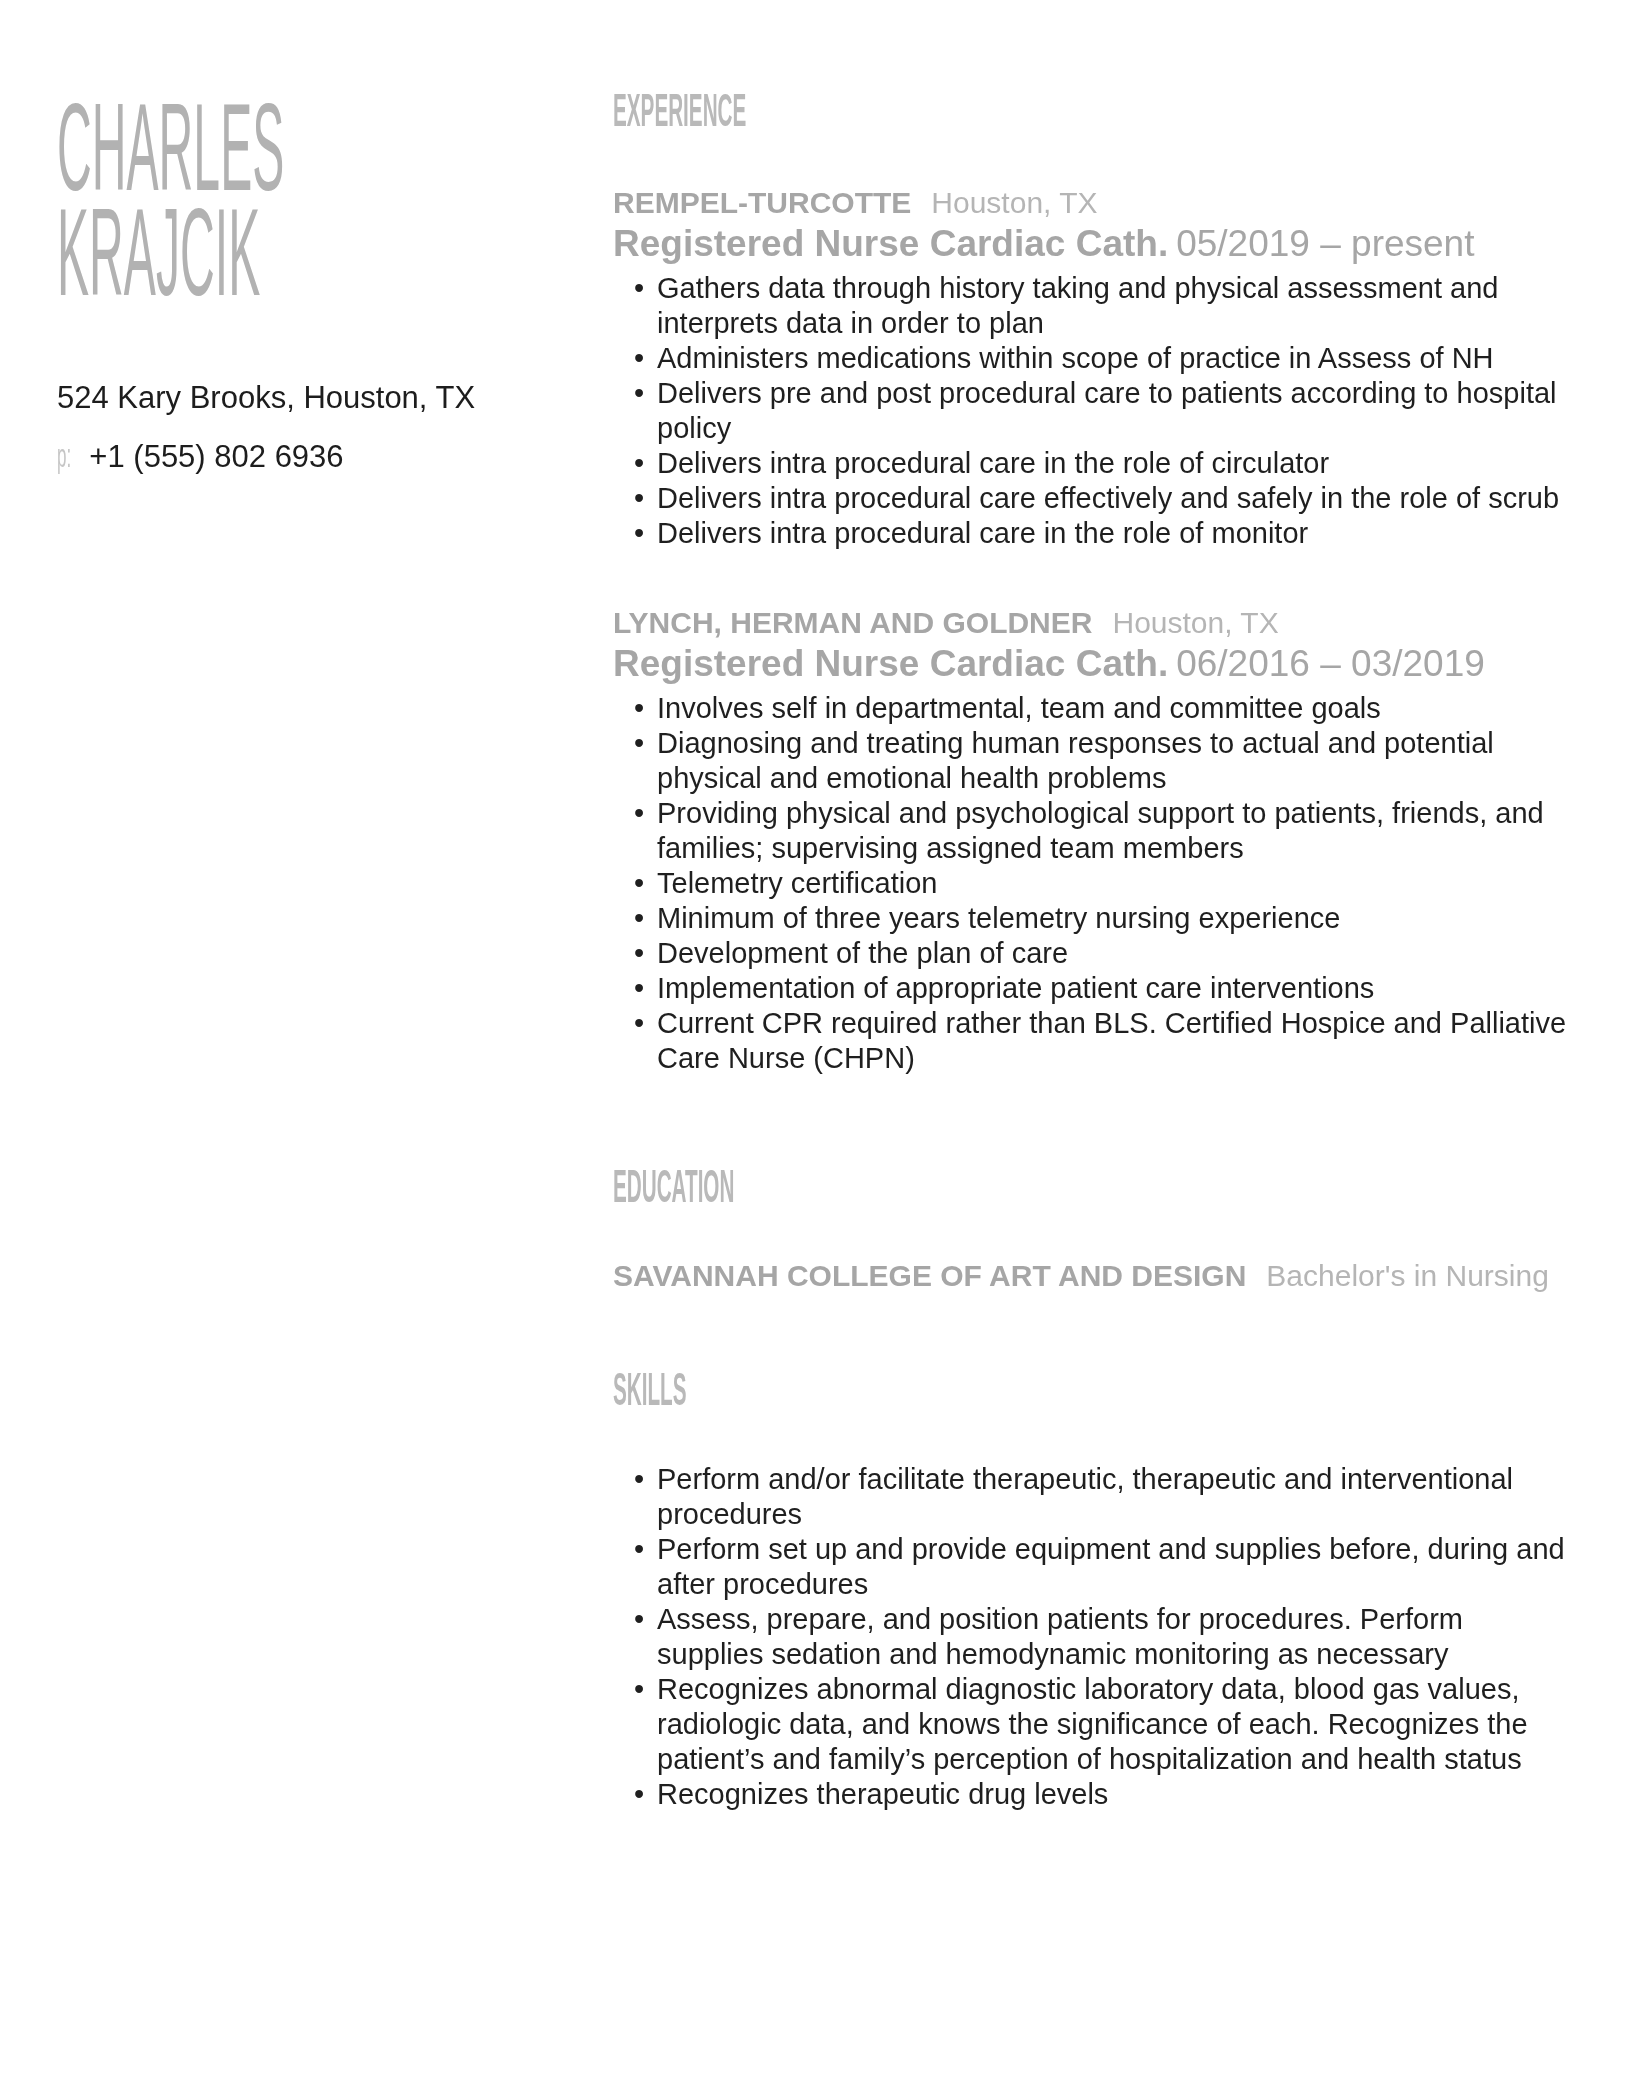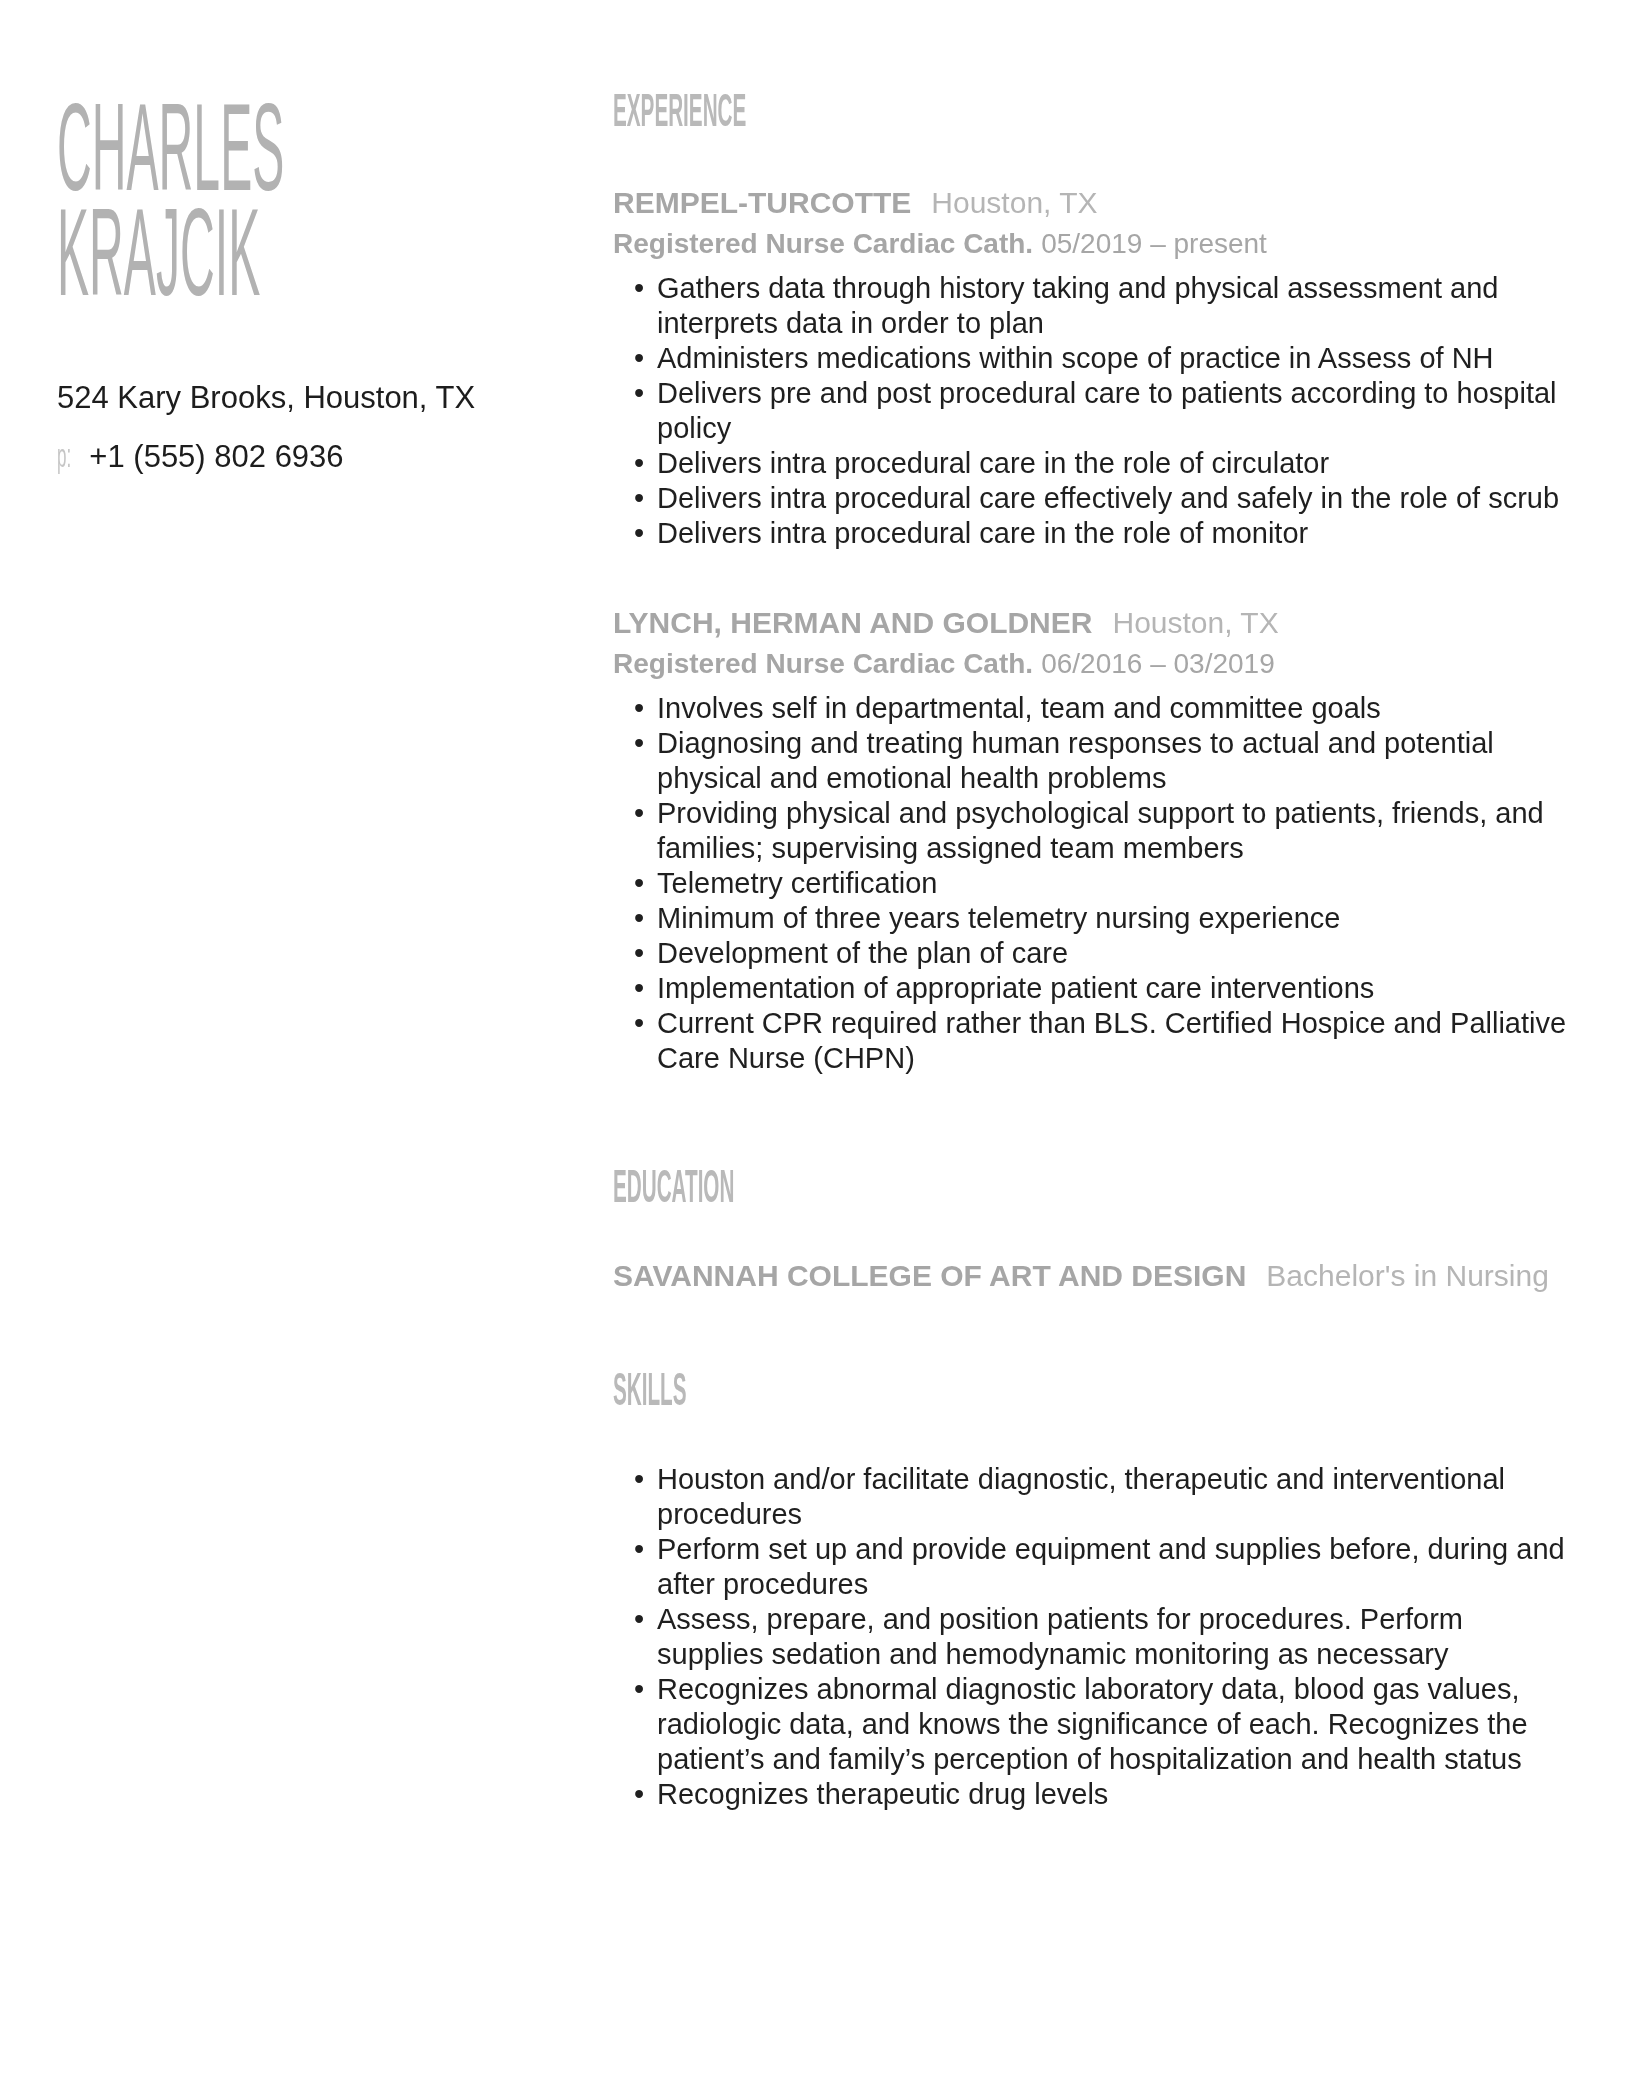--- a/index.html
+++ b/index.html
@@ -34,21 +34,21 @@
   .sec-heading .cond{
     display:inline-block;font-size:47px;line-height:47px;
     transform:scaleX(0.44);transform-origin:0 0;white-space:nowrap;
   }
   .sec-heading.edu{margin-top:86px;}
   .sec-heading.skl{margin-top:72px;}
   .job{margin-top:51px;}
   .job.second{margin-top:53px;}
   .job-header{margin:0;font-size:30px;line-height:38px;font-weight:700;color:#a6a6a6;}
   .job-header .loc{font-weight:400;color:#b5b5b5;margin-left:20px;}
-  .title-line{margin:4px 0 0 0;font-size:28px;line-height:35px;}
+  .title-line{margin:4px 0 0 0;font-size:37px;line-height:35px;}
   .title-line .title{font-weight:700;color:#a6a6a6;}
   .title-line .dates{font-weight:400;color:#a6a6a6;margin-left:8px;}
   ul.bullets{list-style:none;margin:10px 0 0 0;padding:0;font-size:29px;line-height:35px;color:#1f1f1f;}
   ul.bullets li{position:relative;padding-left:44px;margin:0;}
   ul.bullets li::before{content:"\2022";position:absolute;left:21px;top:0;color:#1f1f1f;}
   .edu-line{margin:49px 0 0 0;font-size:30px;line-height:35px;}
   .edu-line .school{font-weight:700;color:#a6a6a6;}
   .edu-line .degree{font-weight:400;color:#b5b5b5;margin-left:20px;}
   ul.bullets.skills{margin-top:50px;}
 </style>
@@ -122,21 +122,21 @@
     <p class="edu-line">
       <span class="school">SAVANNAH COLLEGE OF ART AND DESIGN</span><span class="degree">Bachelor's in Nursing</span>
     </p>
 
     <h2 class="sec-heading skl">
       <span class="cond">SKILLS</span>
     </h2>
 
     <ul class="bullets skills">
 
-    <li>Houston and/or facilitate diagnostic, therapeutic and interventional procedures</li>
+    <li>Perform and/or facilitate therapeutic, therapeutic and interventional procedures</li>
         <li>Perform set up and provide equipment and supplies before, during and after procedures</li>
         <li>Assess, prepare, and position patients for procedures. Perform supplies sedation and hemodynamic monitoring as necessary</li>
         <li>Recognizes abnormal diagnostic laboratory data, blood gas values, radiologic data, and knows the significance of each. Recognizes the patient’s and family’s perception of hospitalization and health status</li>
         <li>Recognizes therapeutic drug levels</li>
       </ul>
 
   </main>
 </div>
 
 </body></html>

